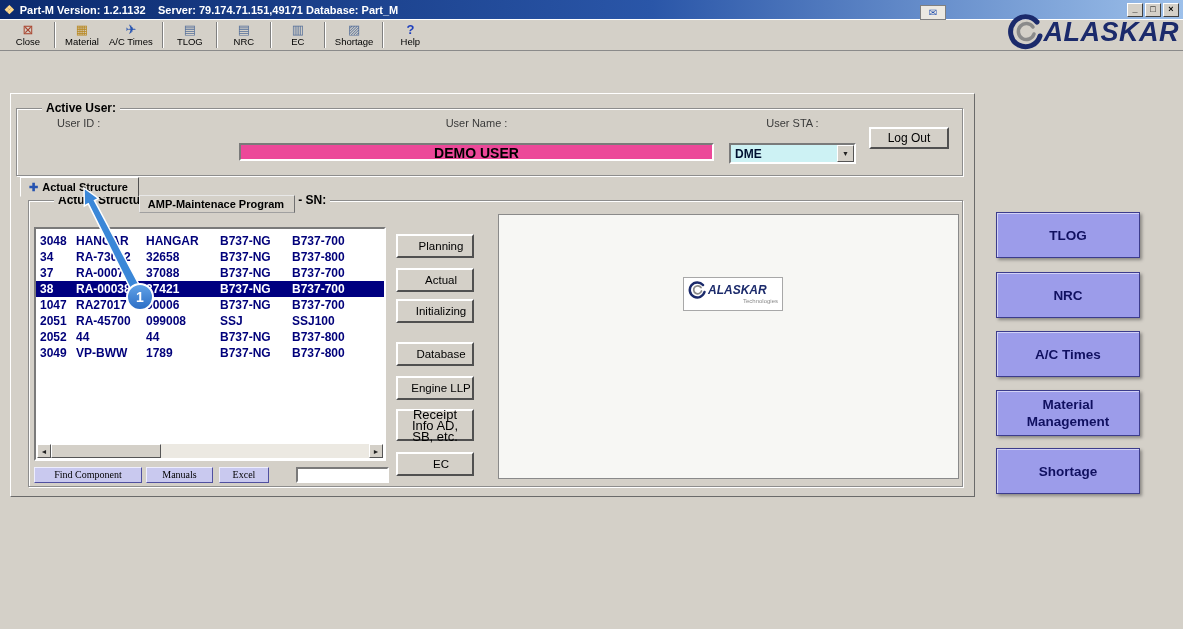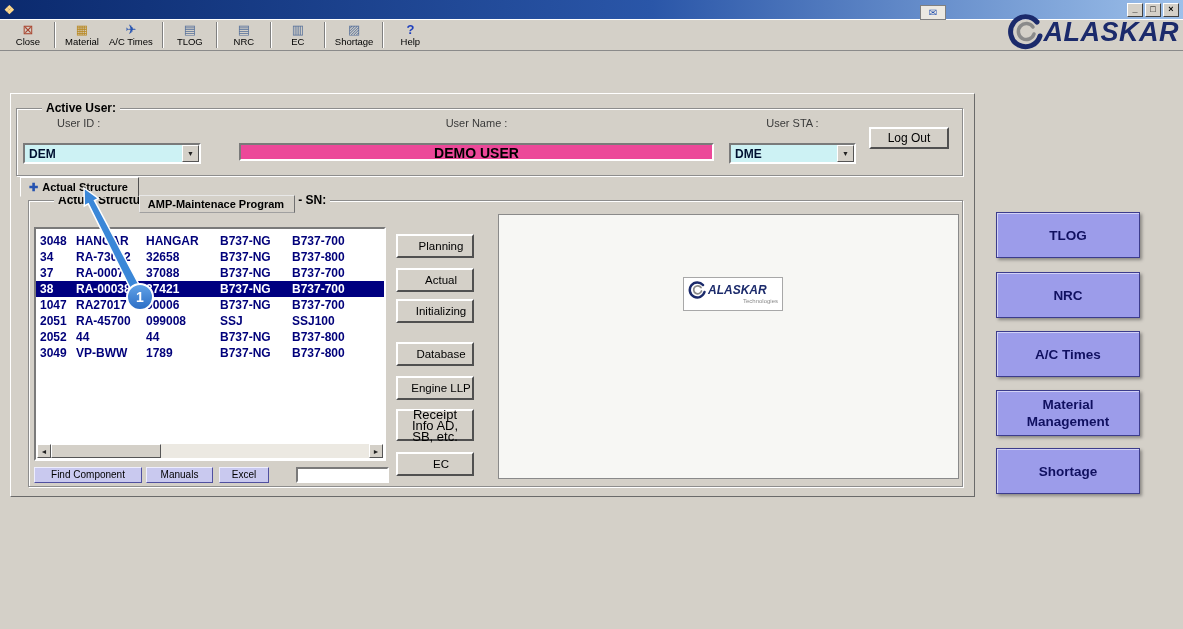--- a/index.html
+++ b/index.html
@@ -155,21 +155,21 @@
   }
   .sb-track { flex:1; position:relative; height:14px; }
   .sb-thumb {
     position:absolute; left:0; top:0; width:110px; height:14px;
     background:#d4d0c8; border:1px solid; border-color:#fff #555 #555 #fff;
   }
 
   .footer-btn {
     position:absolute; top:266px; height:16px;
     background:#c9c9ef; border:1px solid; border-color:#eeeeff #5050a0 #5050a0 #eeeeff;
-    font-size:10px; line-height:13px; text-align:center; color:#000;
+    font-size:10px; line-height:13px; text-align:center; color:#000;font-family:Liberation Serif, serif;
   }
   .footer-input {
     position:absolute; left:267px; top:266px; width:93px; height:16px;
     background:#fff; border:2px solid; border-color:#7a7a7a #ffffff #ffffff #7a7a7a;
     font-size:11px; padding:0 3px;
   }
 
   .side-btn {
     position:absolute; left:367px; width:78px;
     background:#d4d0c8; border:2px solid; border-color:#ffffff #505050 #505050 #ffffff;
@@ -201,20 +201,21 @@
   }
 
   
   .annotation { position:absolute; left:0; top:0; z-index:50; pointer-events:none; }
 </style>
 </head>
 <body>
 
 <div class="titlebar">
   <span class="app-icon" data-icon="app-icon">❖</span>
+  <span class="title-text">Part-M Version: 1.2.1132    Server: 79.174.71.151,49171 Database: Part_M</span>
   <div class="win-btns"><span class="win-btn"><span>_</span></span><span class="win-btn"><span>□</span></span><span class="win-btn"><span>×</span></span></div>
 </div>
 
 <div class="toolbar">
   <div class="tb-wrap">
       <div class="tb-btn">
         <span class="tb-icon" data-icon="exit-door-icon">⊠</span>
         <span class="tb-label">Close</span>
       </div>
       <div class="tb-sep"></div>
@@ -265,26 +266,20 @@
   </svg>
   <span class="logo-text">ALASKAR</span>
 </div>
 
 <div class="main-panel"></div>
 
 <div class="groupbox active-user">
   <span class="gb-label">Active User:</span>
 
   <span class="fld-label" style="left:40px; top:8px;">User ID :</span>
-  <div class="combo" style="left:6px; top:34px; width:178px;">
-    <span class="combo-value">DEM</span>
-    <span class="combo-btn">
-        <span data-icon="chevron-down-icon">▼</span>
-      </span>
-  </div>
 
   <span class="fld-label" style="left:222px; top:8px; width:475px; text-align:center;">User Name :</span>
   <div class="name-field" style="left:222px; top:34px; width:475px;">DEMO USER</div>
 
   <span class="fld-label" style="left:712px; top:8px; width:127px; text-align:center;">User STA :</span>
   <div class="combo" style="left:712px; top:34px; width:127px;">
     <span class="combo-value">DME</span>
     <span class="combo-btn">
         <span data-icon="chevron-down-icon">▼</span>
       </span>

